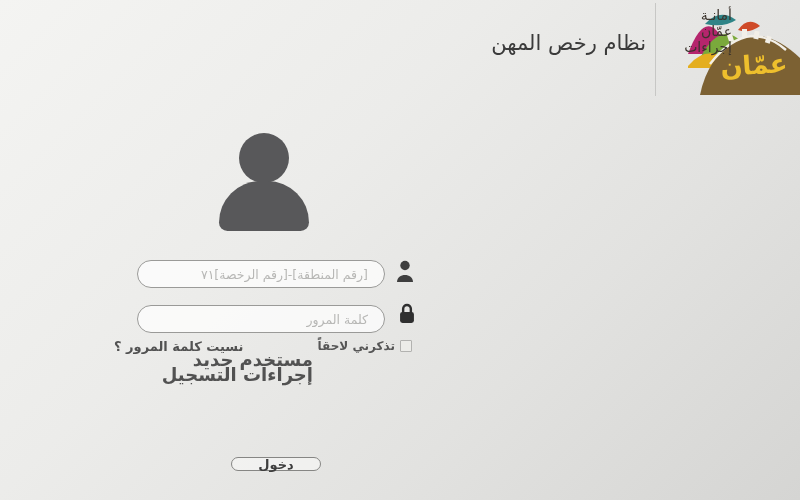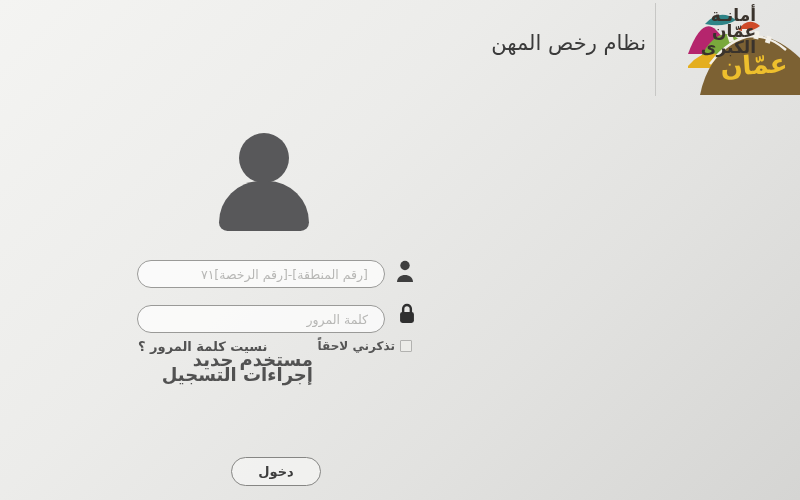--- a/index.html
+++ b/index.html
@@ -11,23 +11,23 @@
   
   .page-title{
     position:absolute;top:31px;right:154px;
     font-size:21px;font-weight:normal;color:#3b3b3b;white-space:nowrap;
   }
   .header-divider{
     position:absolute;top:3px;right:144px;width:1px;height:93px;background:#c7c7c5;
   }
   .logo-svg{position:absolute;top:0;right:0;}
   .brand-text{
-    position:absolute;top:7px;right:44px;z-index:2;
+    position:absolute;top:7px;right:68px;z-index:2;
     text-align:right;direction:rtl;
-    font-size:17px;font-weight:bold;color:#3a332c;line-height:16px;white-space:nowrap;
+    font-size:14px;font-weight:normal;color:#3a332c;line-height:16px;white-space:nowrap;
   }
   
   .avatar{position:absolute;top:133px;left:219px;width:90px;height:98px;}
   .avatar-head{position:absolute;top:0;left:20px;width:50px;height:50px;border-radius:50%;background:#58585a;}
   .avatar-body{position:absolute;top:48px;left:0;width:90px;height:50px;background:#58585a;border-radius:44px 44px 9px 9px;}
   
   .field-icon{position:absolute;width:18px;height:22px;}
   .pill-input{
     position:absolute;left:137px;width:248px;height:28px;
     border:1px solid #9a9a98;border-radius:14px;background:rgba(255,255,255,0.72);
@@ -35,29 +35,29 @@
   }
   .pill-input::placeholder{color:#b7b7b5;opacity:1;}
   .remember-label{
     position:absolute;top:339px;right:405px;font-size:12px;font-weight:bold;color:#565656;white-space:nowrap;
   }
   .remember-checkbox{
     position:absolute;top:340px;left:400px;width:12px;height:12px;margin:0;
     appearance:none;-webkit-appearance:none;border:1px solid #b2b2b0;background:#ecece9;border-radius:1px;cursor:pointer;
   }
   .forgot-link{
-    position:absolute;top:339px;left:114px;font-size:13px;font-weight:bold;color:#525252;white-space:nowrap;cursor:pointer;margin-left:24px;
+    position:absolute;top:339px;left:114px;font-size:13px;font-weight:bold;color:#525252;white-space:nowrap;cursor:pointer;
   }
   .newuser-block{
     position:absolute;top:352px;right:487px;text-align:right;direction:rtl;
     font-size:18px;font-weight:bold;color:#525252;line-height:15px;white-space:nowrap;
   }
   .newuser-block .reg-link{cursor:pointer;display:block;}
   .login-button{
-    position:absolute;top:457px;left:231px;width:90px;height:29px;
+    position:absolute;top:457px;left:231px;width:90px;height:14px;
     border:1.5px solid #868684;border-radius:15px;background:rgba(248,248,246,0.65);
     font-size:13px;font-weight:bold;color:#3e3e3e;cursor:pointer;
     display:flex;align-items:center;justify-content:center;
   }
 </style>
 </head>
 <body>
 
 <div id="canvas">
 
@@ -78,21 +78,21 @@
       <rect x="92" y="29" width="5" height="8"></rect>
       <rect x="104" y="31" width="5" height="8" transform="rotate(10 106 35)"></rect>
       <rect x="116" y="36" width="5" height="7" transform="rotate(18 118 39)"></rect>
     </g>
     <text x="104" y="74" font-size="26" font-weight="bold" text-anchor="middle" transform="rotate(-4 104 68)" fill="#eebf2d">عمّان</text>
   </svg>
 
   <div class="brand-text">
     <div>أمانـة</div>
     <div>عمّان</div>
-    <div>الكبرى</div>
+    <div>إجراءات</div>
   </div>
 
   <div class="avatar">
     <div class="avatar-head"></div>
     <div class="avatar-body"></div>
   </div>
 
   <svg class="field-icon" style="top:260px;left:396px;" width="18" height="22" viewBox="0 0 18 22" aria-hidden="true">
     <circle cx="9" cy="5.5" r="4.7" fill="#3e3e3e"></circle>
     <path d="M1 22 C1 12.5, 17 12.5, 17 22 Z" fill="#3e3e3e"></path>

